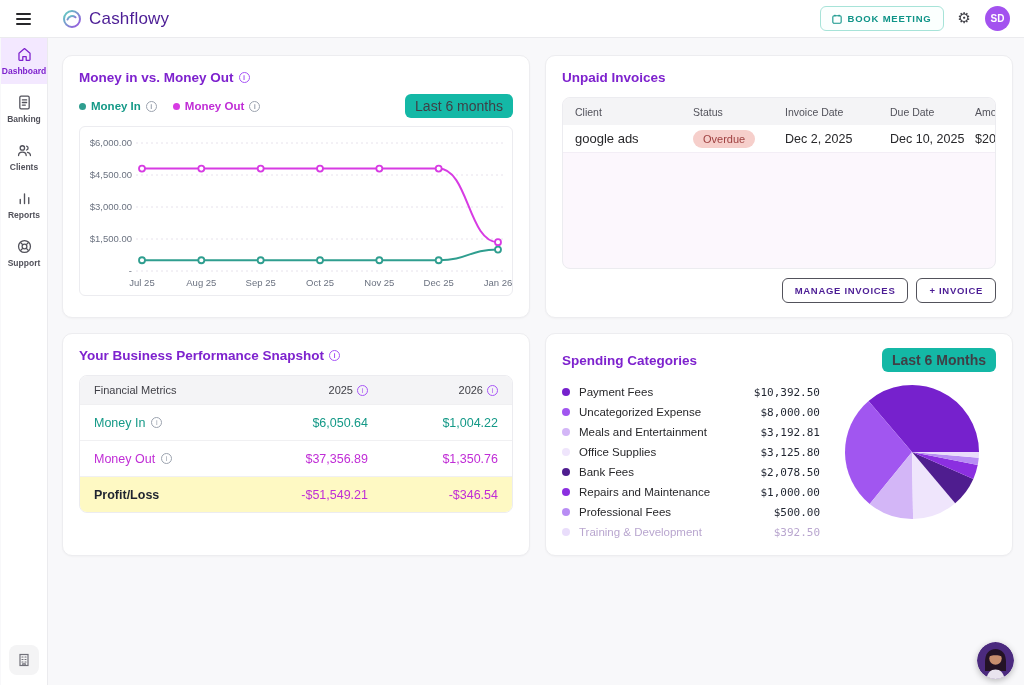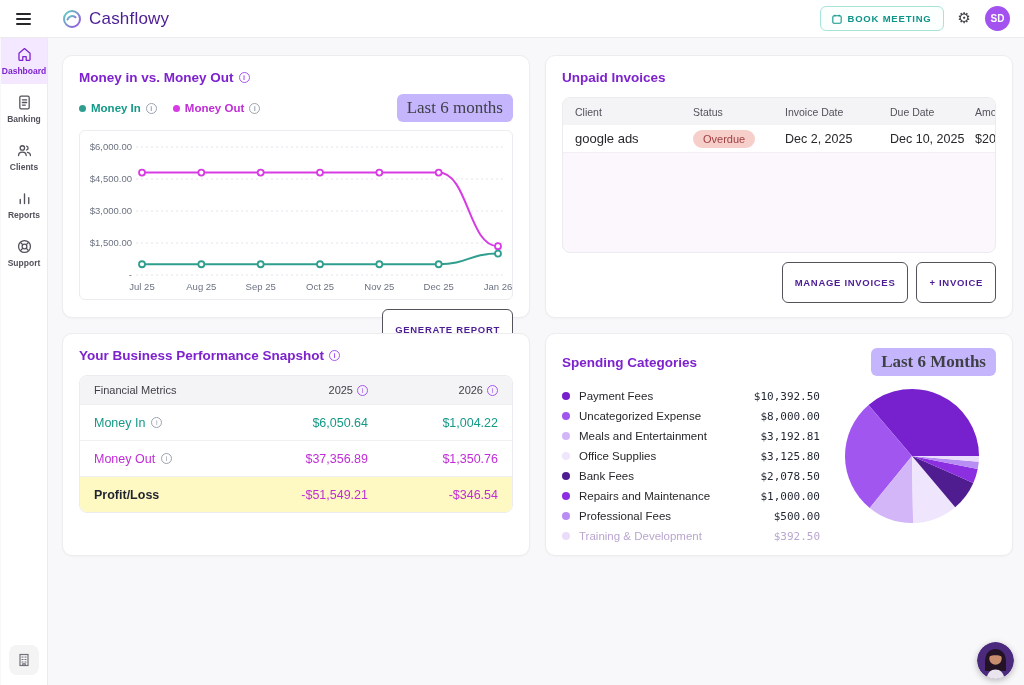--- a/index.html
+++ b/index.html
@@ -36,33 +36,33 @@
   
   .main { position:absolute; top:38px; left:47px; right:0; bottom:0; padding:17px 11px 0 15px; }
   .grid { display:grid; grid-template-columns:468px 468px; grid-template-rows:263px 223px; gap:15px; }
   .card { background:#fff; border:1px solid #ededf0; border-radius:10px; padding:14px 16px;
           box-shadow:0 1px 2px rgba(0,0,0,.03); display:flex; flex-direction:column; }
   .card-title { color:#7e22ce; font-size:13.5px; font-weight:bold; display:flex; align-items:center; gap:5px; }
   .info { display:inline-flex; width:11px; height:11px; border-radius:50%; border:1px solid currentColor;
           font-size:7.5px; align-items:center; justify-content:center; font-style:normal; cursor:pointer; flex:none; }
   .info.purple { color:#a855f7; }
   .info.gray { color:#9ca3af; }
-  .range-badge { margin-left:auto; background:#c4b5fd; color:#3f3f46; font-size:17px;
-                 padding:4px 10px; border-radius:6px;font-family:Liberation Serif, serif; }
+  .range-badge { margin-left:auto; background:#14b8a6; color:#3f3f46; font-size:14px;
+                 padding:4px 10px; border-radius:6px; }
 
   
   .legend-row { display:flex; align-items:center; gap:16px; margin:9px 0 8px; }
   .legend-item { display:flex; align-items:center; gap:5px; font-size:11.5px; font-weight:bold; }
   .legend-item .dot { width:7px; height:7px; border-radius:50%; }
   .legend-in { color:#149987; }
   .legend-out { color:#c02dd6; }
   .chart-box { border:1px solid #ececf0; border-radius:6px; padding:2px 16px 0 0; }
   .chart-actions { display:flex; justify-content:flex-end; margin-top:9px; }
   .outline-btn { background:#fff; border:1px solid #52525b; color:#4c1d95; font-size:9.5px;
-                 font-weight:bold; letter-spacing:.7px; padding:14px 12px; border-radius:6px; cursor:pointer; }
+                 font-weight:bold; letter-spacing:.7px; padding:6px 12px; border-radius:6px; cursor:pointer; }
 
   
   .inv-table { margin-top:12px; border:1px solid #ececf0; border-radius:8px; overflow:hidden;
                flex:1; display:flex; flex-direction:column; background:#fcf7fd; }
   .inv-head, .inv-row { display:grid; grid-template-columns:118px 92px 105px 85px 1fr; align-items:center; }
   .inv-head { background:#f4f4f6; color:#52525b; font-size:10.5px; height:27px; padding:0 12px; }
   .inv-head .col-amount, .inv-row .col-amount { text-align:right; }
   .inv-row { background:#fff; height:28px; padding:0 12px; border-bottom:1px solid #f3eef6; font-size:12.5px; cursor:pointer; }
   .inv-client { font-size:13px; color:#27272a; }
   .badge-overdue { display:inline-block; background:#f6cfcb; color:#9f4040; font-size:11px;
@@ -233,23 +233,20 @@
             <path d="M62,39.6 C91.66666666666667,39.6 91.66666666666667,39.6 121.33333333333334,39.6 C151,39.6 151,39.6 180.66666666666669,39.6 C210.33333333333334,39.6 210.33333333333334,39.6 240,39.6 C269.6666666666667,39.6 269.6666666666667,39.6 299.33333333333337,39.6 C329,39.6 329,39.6 358.6666666666667,39.6 C388.33333333333337,39.6 388.33333333333337,113.18378666666666 418,113.18378666666666" fill="none" stroke="#d73be3" stroke-width="2"></path>
             <circle cx="62" cy="39.6" r="3" fill="#fff" stroke="#d73be3" stroke-width="1.8"></circle>
             <circle cx="121.33333333333334" cy="39.6" r="3" fill="#fff" stroke="#d73be3" stroke-width="1.8"></circle>
             <circle cx="180.66666666666669" cy="39.6" r="3" fill="#fff" stroke="#d73be3" stroke-width="1.8"></circle>
             <circle cx="240" cy="39.6" r="3" fill="#fff" stroke="#d73be3" stroke-width="1.8"></circle>
             <circle cx="299.33333333333337" cy="39.6" r="3" fill="#fff" stroke="#d73be3" stroke-width="1.8"></circle>
             <circle cx="358.6666666666667" cy="39.6" r="3" fill="#fff" stroke="#d73be3" stroke-width="1.8"></circle>
             <circle cx="418" cy="113.18378666666666" r="3" fill="#fff" stroke="#d73be3" stroke-width="1.8"></circle>
           </svg>
       </div>
-      <div class="chart-actions">
-        <button class="outline-btn">GENERATE REPORT</button>
-      </div>
     </div>
 
     <div class="card">
       <div class="card-title">
         <span>Unpaid Invoices</span>
       </div>
       <div class="inv-table">
         <div class="inv-head">
           <span>Client</span>
           <span>Status</span>

